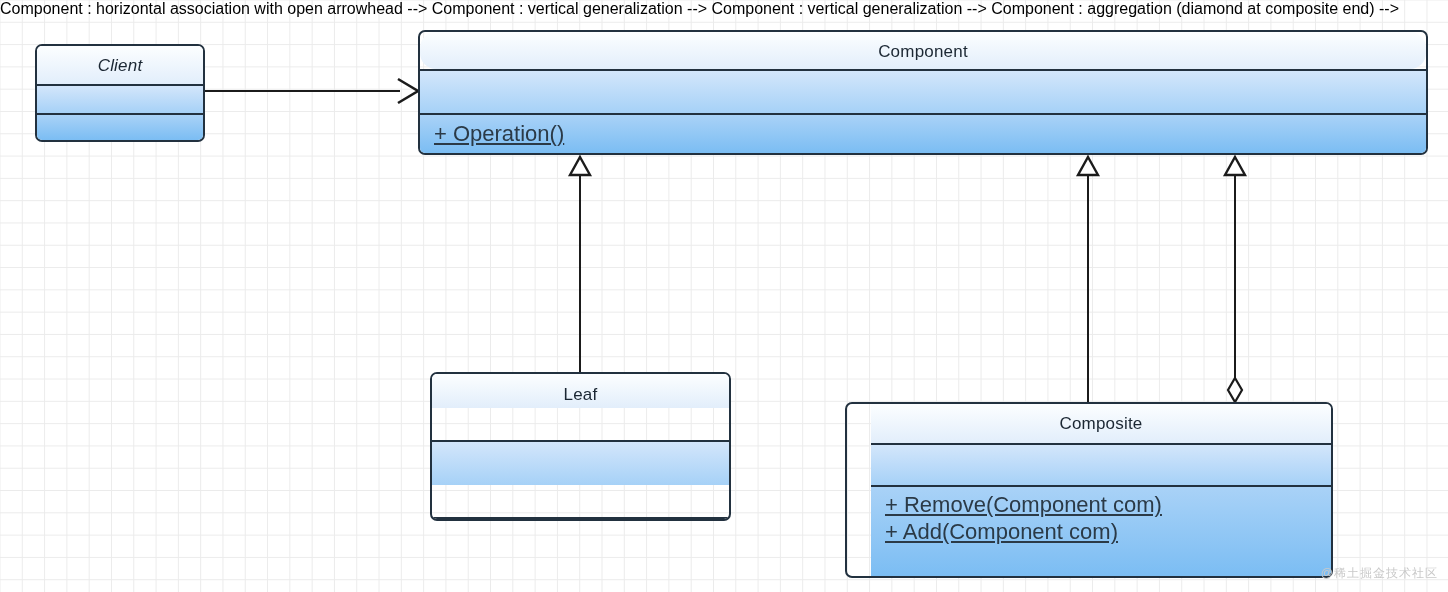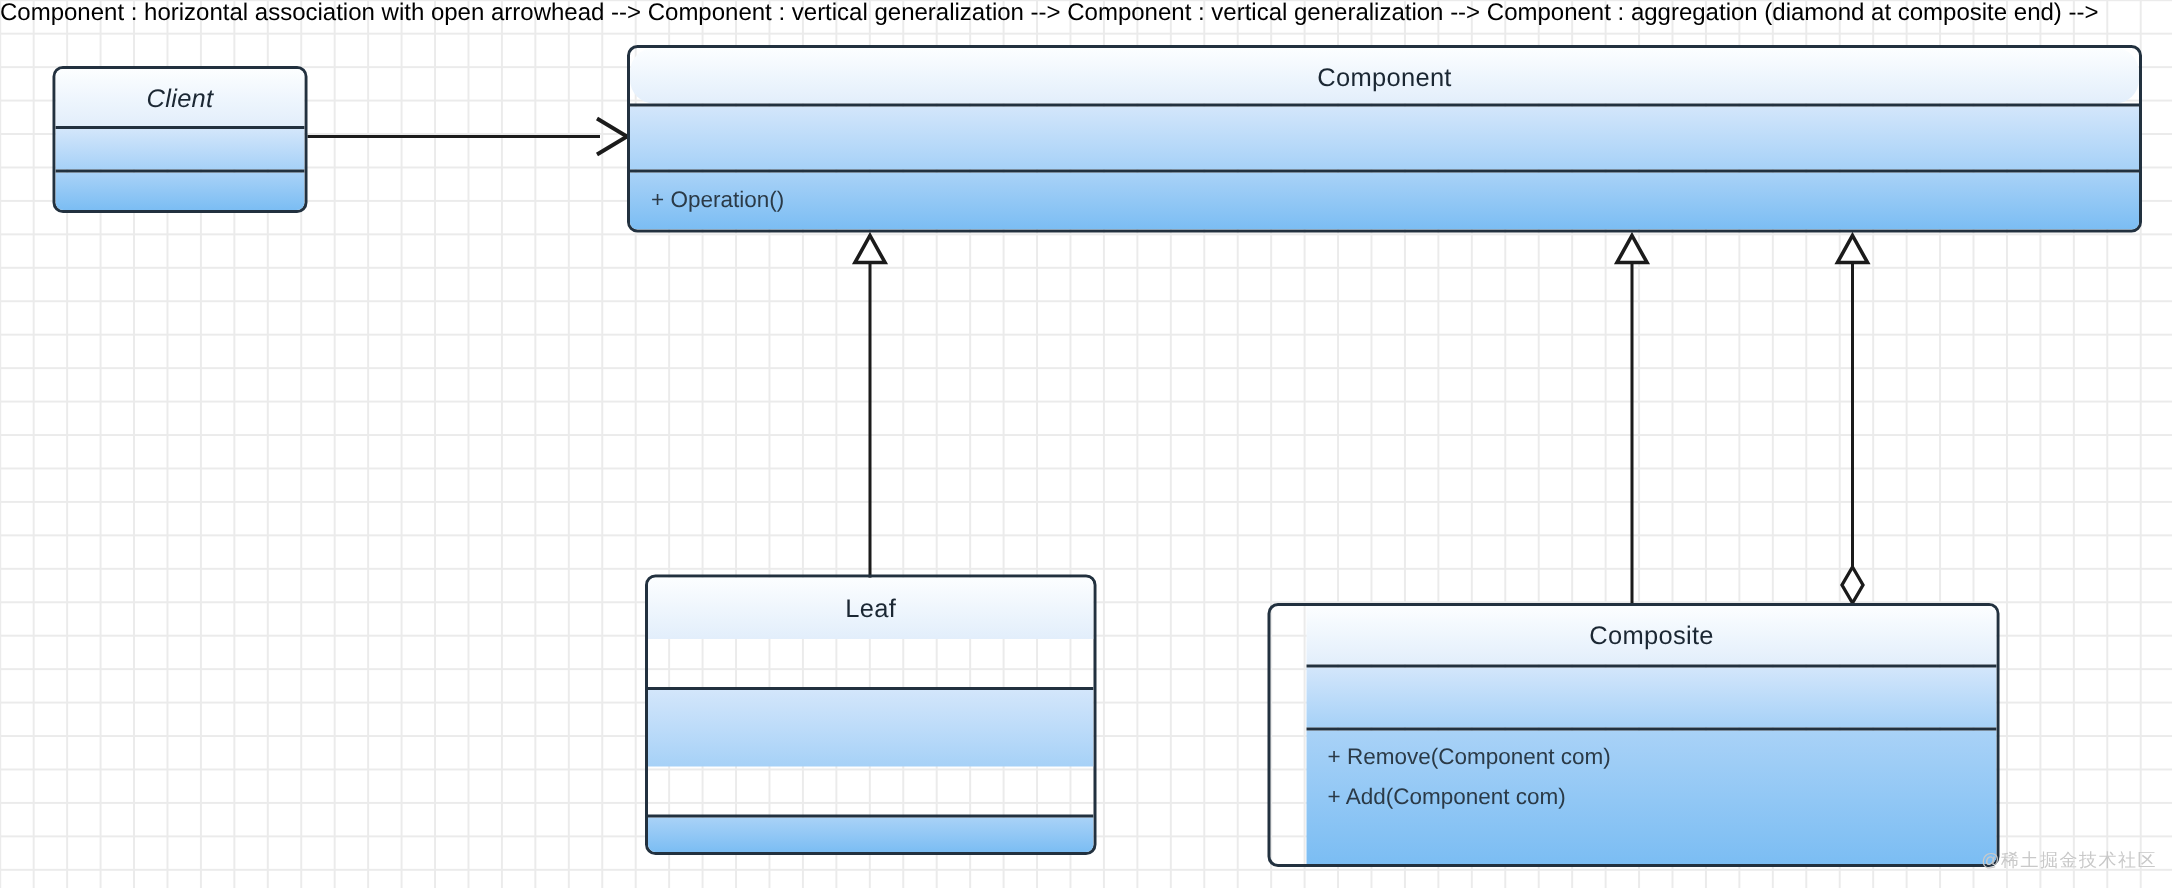--- a/index.html
+++ b/index.html
@@ -52,23 +52,24 @@
     letter-spacing: 0.2px;
     width: 100%;
     position: absolute;
     left: 0;
   }
   .member-list {
     padding: 5px 0 0 14px;
   }
   .member {
     color: #2b3a47;
-    font-size: 15px;
+    font-size: 22px;
     line-height: 27px;
     white-space: nowrap;
+    text-decoration: underline;
   }
 
   
   .conn-line {
     position: absolute;
     background: #1b1b1b;
   }
   .conn-h { height: 2px; }
   .conn-v { width: 2px; }
 
@@ -139,21 +140,21 @@
     </div>
     <div class="compartment grad-d" style="height:44px;"></div>
     <div class="compartment grad-e" style="flex:1;">
       <div class="member-list">
         <div class="member">+ Operation()</div>
       </div>
     </div>
   </div>
 
   
-  <div class="uml-box" style="left:430px; top:383px; width:301px; height:187px;gap:32px;">
+  <div class="uml-box" style="left:430px; top:372px; width:301px; height:149px;gap:32px;">
     <div class="compartment grad-a" style="height:41px;">
       <div class="box-title" style="top:12px;">Leaf</div>
     </div>
     <div class="compartment grad-d" style="height:53px;"></div>
     <div class="compartment grad-e" style="flex:1;"></div>
   </div>
 
   
   <div class="uml-box" style="left:845px; top:402px; width:488px; height:176px;padding-left:24px;">
     <div class="compartment grad-a" style="height:39px;">

